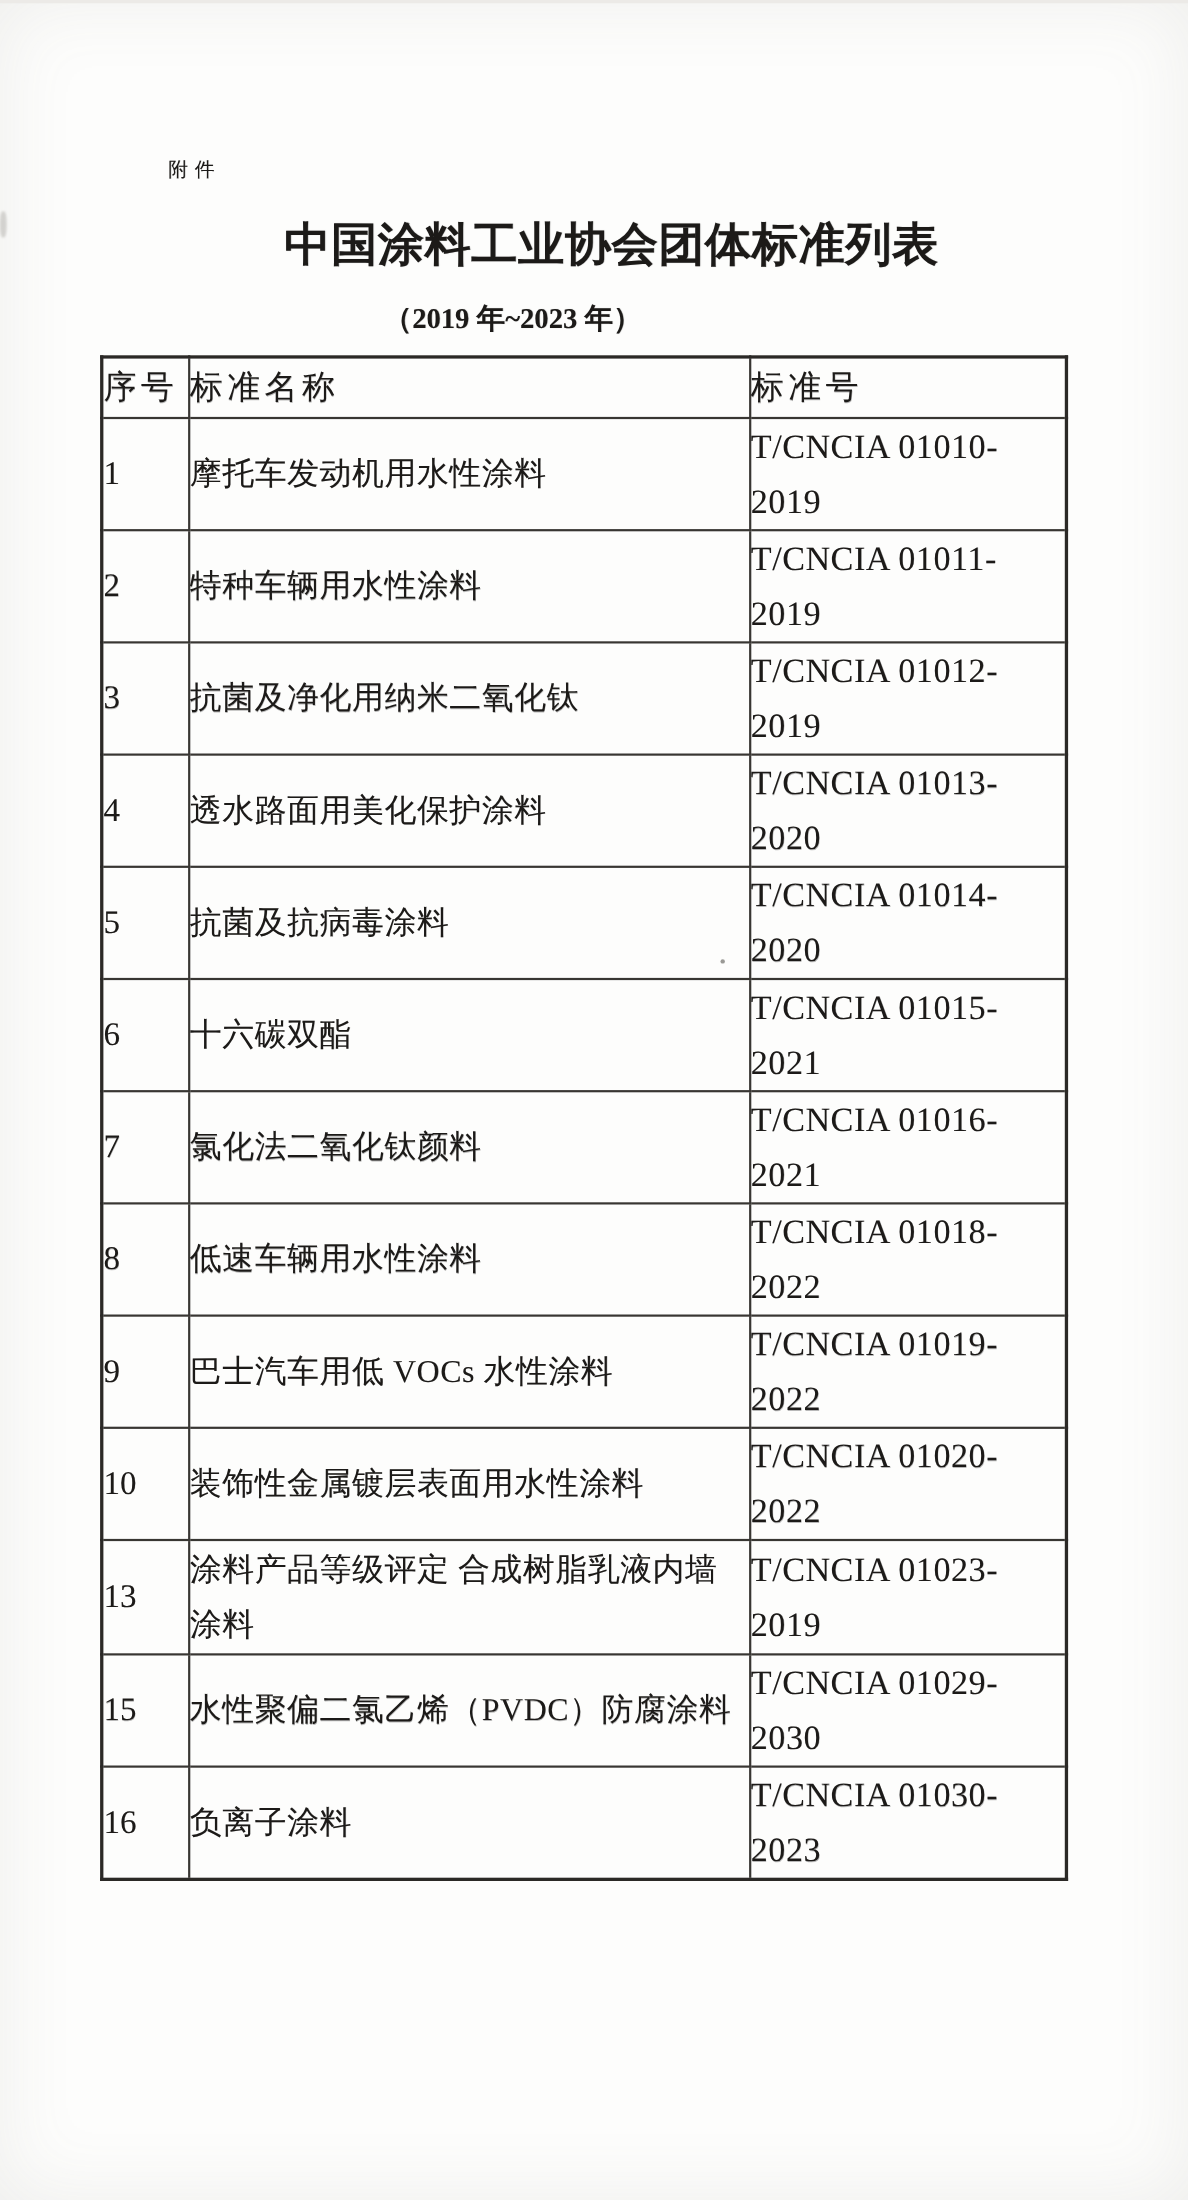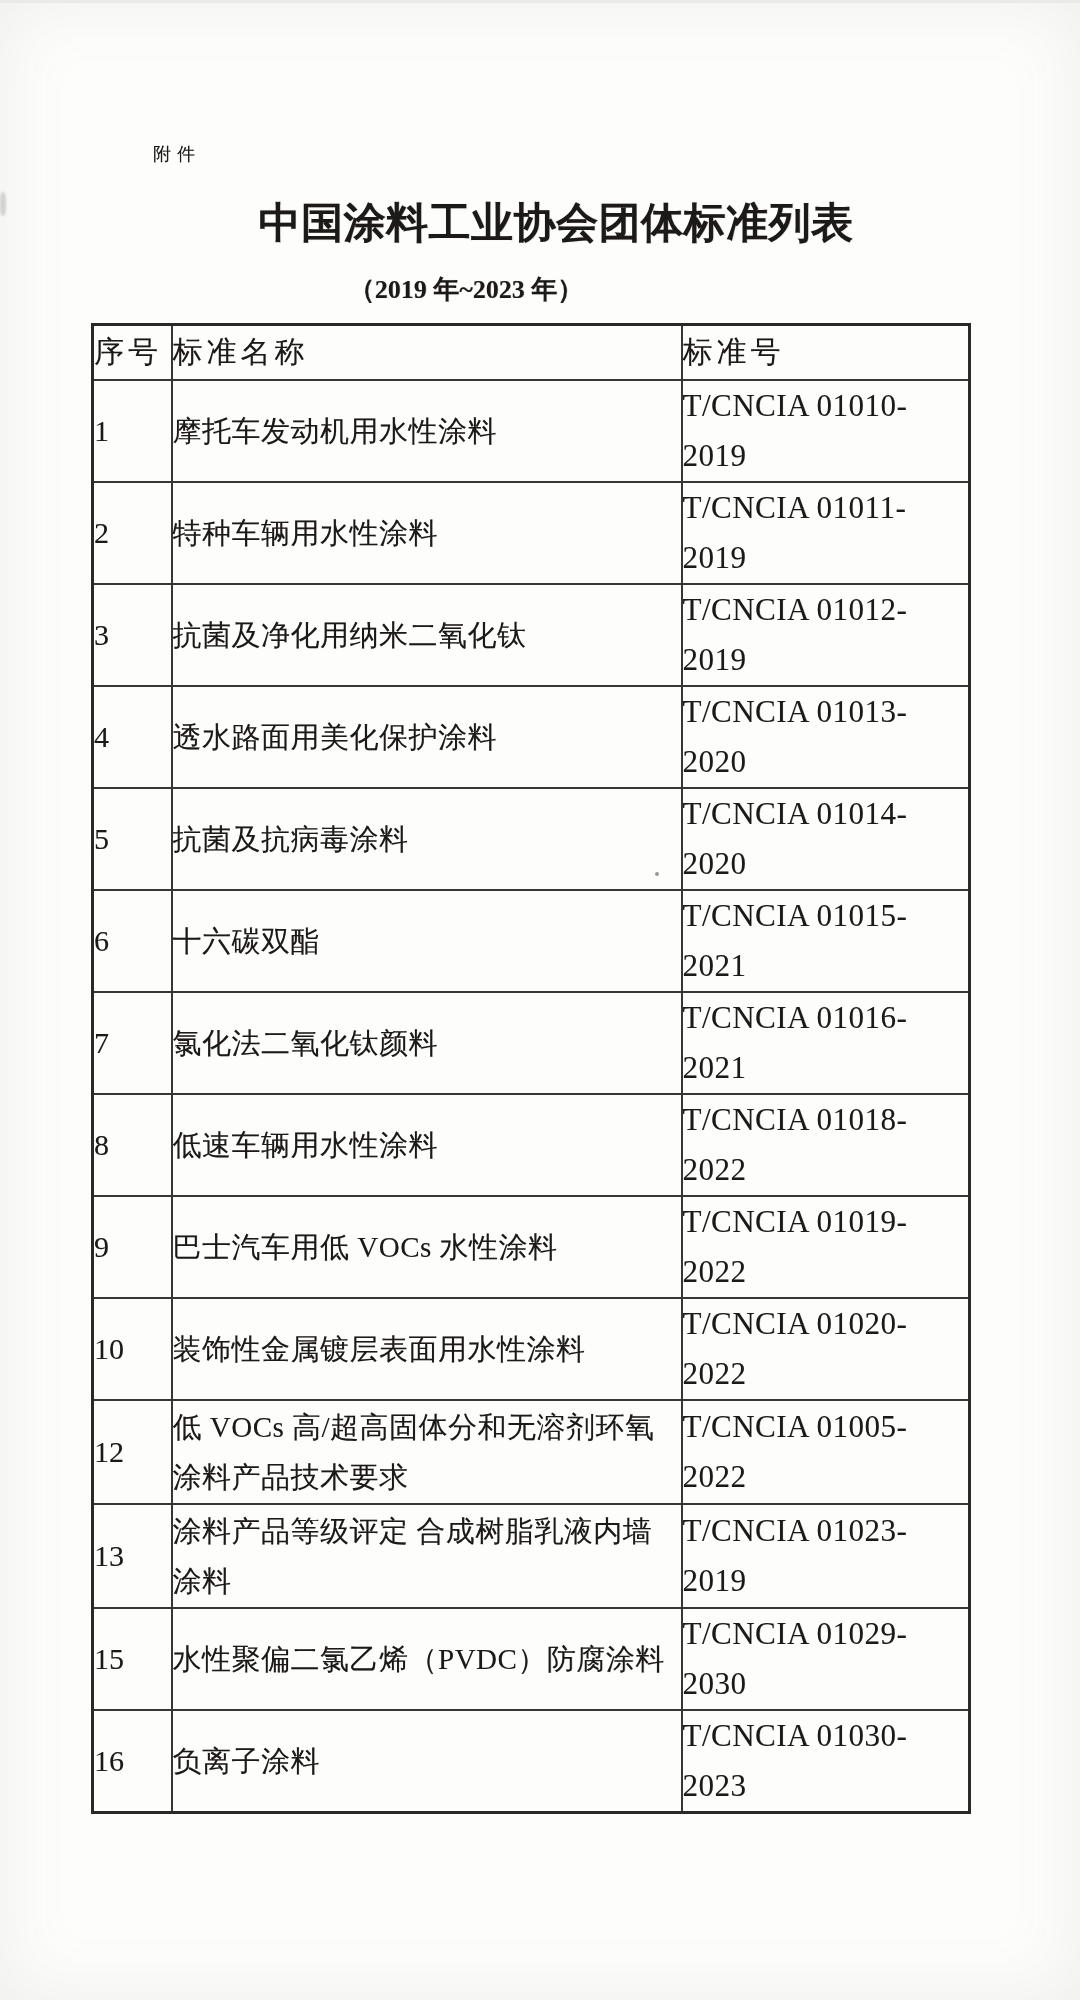--- a/index.html
+++ b/index.html
@@ -151,26 +151,20 @@
         <td class="no">9</td>
         <td class="name">巴士汽车用低 VOCs 水性涂料</td>
         <td class="code">T/CNCIA 01019-2022</td>
       </tr>
       <tr>
         <td class="no">10</td>
         <td class="name">装饰性金属镀层表面用水性涂料</td>
         <td class="code">T/CNCIA 01020-2022</td>
       </tr>
       <tr class="tall">
-        <td class="no">12</td>
-        <td class="name">低 VOCs 高/超高固体分和无溶剂环氧
-涂料产品技术要求</td>
-        <td class="code">T/CNCIA 01005-2022</td>
-      </tr>
-      <tr class="tall">
         <td class="no">13</td>
         <td class="name">涂料产品等级评定 合成树脂乳液内墙
 涂料</td>
         <td class="code">T/CNCIA 01023-2019</td>
       </tr>
       <tr>
         <td class="no">15</td>
         <td class="name">水性聚偏二氯乙烯（PVDC）防腐涂料</td>
         <td class="code">T/CNCIA 01029-2030</td>
       </tr>

